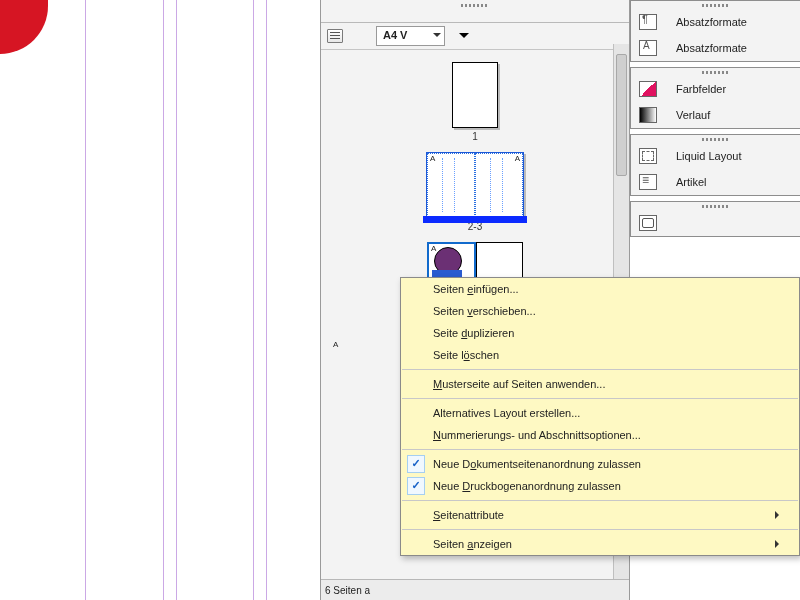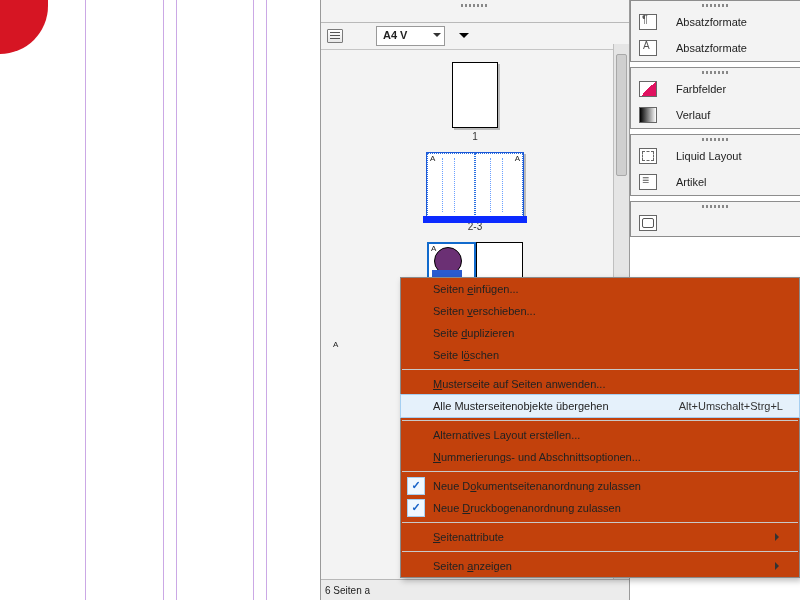--- a/index.html
+++ b/index.html
@@ -46,21 +46,21 @@
 .pitem{height:26px;display:flex;align-items:center;gap:19px;padding:0 8px;cursor:default}
 .picon{width:16px;height:14px;border:1px solid #666;background:#fff;position:relative;flex-shrink:0}
 .picon.para:before{content:"¶";position:absolute;left:2px;top:-2px;font-size:11px;color:#555}
 .picon.char:before{content:"A";position:absolute;left:3px;top:-1px;font-size:10px;color:#555}
 .picon.swatch{background:linear-gradient(135deg,#fff 0 50%,#e0115f 50% 100%)}
 .picon.grad{background:linear-gradient(90deg,#000,#fff)}
 .picon.article:before{content:"≡";position:absolute;left:2px;top:-2px;font-size:12px;color:#555}
 .picon.liquid:before{content:"";position:absolute;inset:2px;border:1px dashed #666}
 .picon.forms:before{content:"";position:absolute;left:2px;top:2px;width:10px;height:8px;border:1px solid #555;border-radius:2px}
 
-.ctx{position:absolute;left:400px;top:277px;width:398px;background:#c2410c;border:1px solid #8a8a8a;box-shadow:2px 3px 6px rgba(0,0,0,.25)}
+.ctx{position:absolute;left:400px;top:277px;width:398px;background:#fef9c3;border:1px solid #8a8a8a;box-shadow:2px 3px 6px rgba(0,0,0,.25)}
 .ctx .mi{height:22px;display:flex;align-items:center;padding:0 16px 0 32px;position:relative;cursor:default}
 .ctx .mi.hi{background:#e5f1fb;border:1px solid #a5cff1;margin:-1px}
 .ctx .sep{height:1px;background:#c8c8c8;margin:3px 1px}
 .ctx .chk{display:none}
 .ctx .mi.checked .chk{display:block;position:absolute;left:6px;top:2px;width:16px;height:16px;border:1px solid #a5cff1;background:#f0f8ff;text-align:center;line-height:15px;color:#1a64c8;font-weight:bold}
 .ctx .arrow{margin-left:auto;border:4px solid transparent;border-left-color:#333}
 .ctx .shortcut{margin-left:auto;color:#333;font-size:11px}
 .ul{text-decoration:underline}
 </style>
 </head>
@@ -197,24 +197,20 @@
     <div class="mi">
         <span><span>Seite </span><span class="ul">d</span><span>uplizieren</span></span>
       </div>
     <div class="mi">
         <span><span>Seite l</span><span class="ul">ö</span><span>schen</span></span>
       </div>
     <div class="sep"></div>
     <div class="mi">
         <span><span class="ul">M</span><span>usterseite auf Seiten anwenden...</span></span>
       </div>
-    <div class="mi hi">
-        <span>Alle Musterseitenobjekte übergehen</span>
-        <span class="shortcut">Alt+Umschalt+Strg+L</span>
-      </div>
     <div class="sep"></div>
     <div class="mi">
         <span>Alternatives Layout erstellen...</span>
       </div>
     <div class="mi">
         <span><span class="ul">N</span><span>ummerierungs- und Abschnittsoptionen...</span></span>
       </div>
     <div class="sep"></div>
     <div class="mi checked">
         <span class="chk">✓</span>

